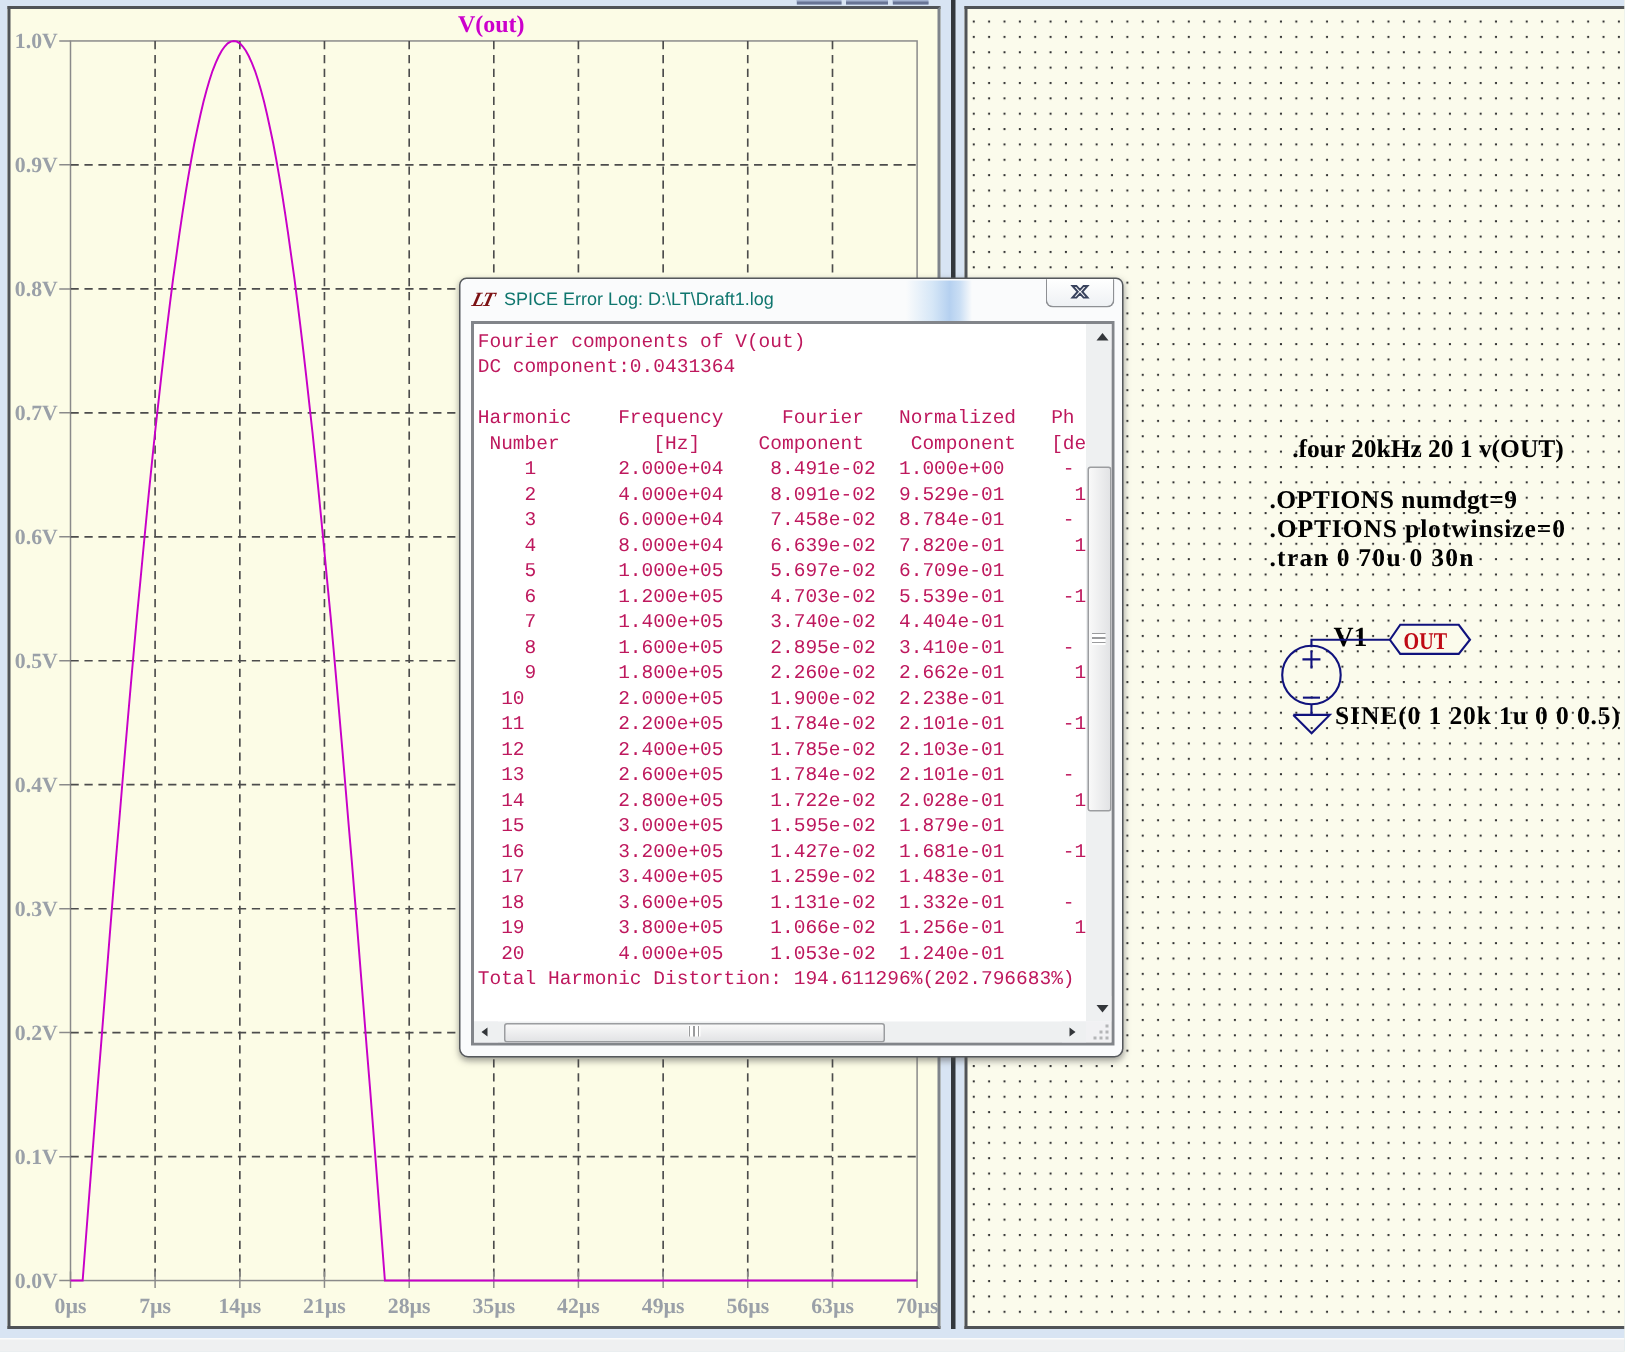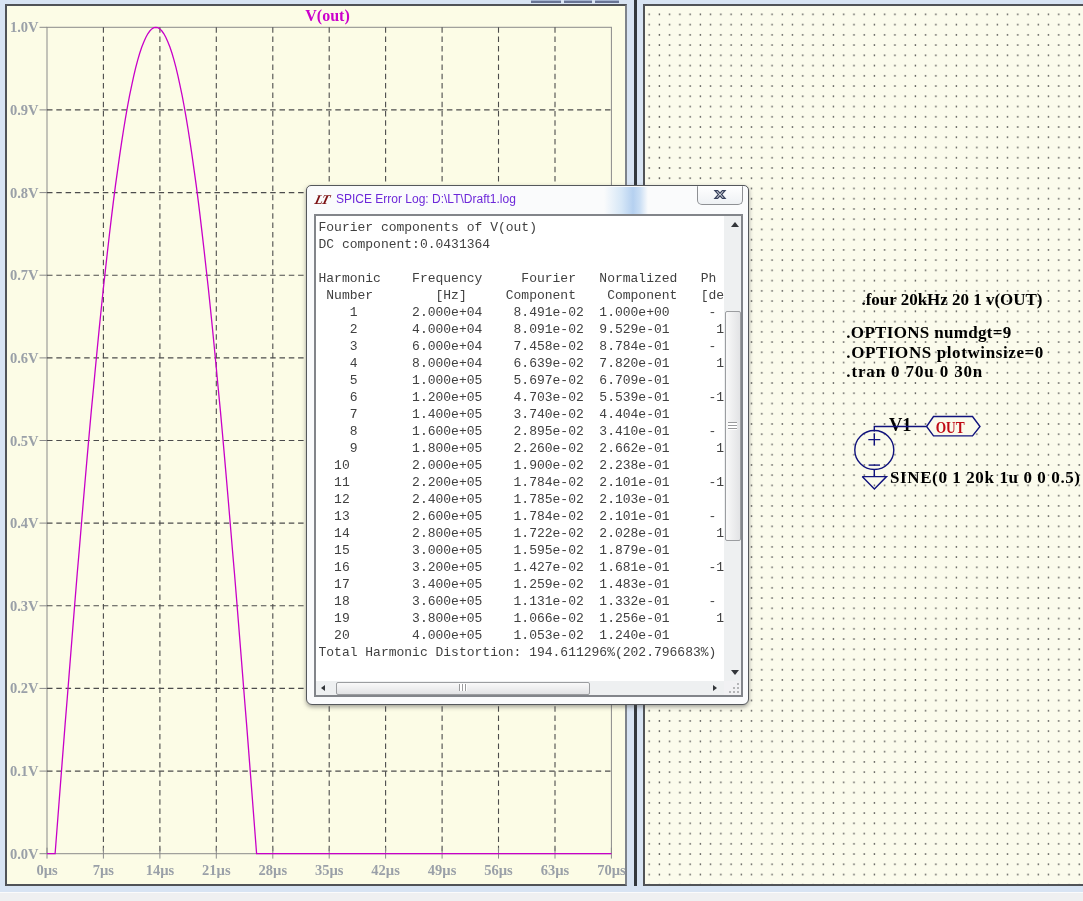--- a/index.html
+++ b/index.html
@@ -7,28 +7,28 @@
 #lp{left:5px;top:4px;width:622px;height:882px;background:#FCFCE6;border-right-color:#7e848b}
 #rp{left:643px;top:4px;width:440px;height:882px;background:#FBFBEC;border-right:none}
 svg text{font-family:"Liberation Serif",serif;font-weight:bold}
 #tab1,#tab2,#tab3{position:absolute;top:0;height:3px;background:#a4b3d0;box-shadow:inset 0 -2px #687494}
 #bots{position:absolute;left:0;top:886px;width:1083px;height:15px;background:#d8e4f3}
 #bots2{position:absolute;left:0;top:892px;width:1083px;height:9px;background:#eff0f1;border-top:1px solid #fbfbfb}
 #dlg{position:absolute;left:306px;top:185px;width:442.5px;height:520px;background:#fafbfc;
  border:1px solid #55585c;border-radius:5px 5px 6px 6px;box-shadow:0 2px 4px rgba(70,70,70,.5);box-sizing:border-box}
 #band{position:absolute;left:297px;top:1px;width:44px;height:27px;
  background:linear-gradient(90deg,rgba(160,200,238,0) 0%,rgba(155,198,238,.38) 40%,rgba(135,180,232,.6) 66%,rgba(145,188,235,.45) 82%,rgba(160,200,238,0) 100%)}
-#ttl{position:absolute;left:29px;top:0;height:27px;line-height:27px;font-size:12px;color:#6d28d9}
+#ttl{position:absolute;left:29px;top:0;height:27px;line-height:27px;font-size:12px;color:#0f766e}
 #lt{position:absolute;left:8px;top:8px;width:15px;height:12px;color:#7c1113;
  font-family:"Liberation Serif",serif;font-style:italic;font-weight:bold;font-size:13.5px;line-height:11px;letter-spacing:-1.5px;transform:skewX(-14deg)}
 #xbtn{position:absolute;left:390px;top:0px;width:46px;height:19px;background:linear-gradient(#ffffff,#eef1f4);
  border:1px solid #8e9094;border-top:none;border-radius:1px 1px 5px 5px;box-sizing:border-box}
 #cbox{position:absolute;left:7px;top:28px;width:429px;height:483px;border:2px solid #82858a;background:#fff;box-sizing:border-box;overflow:hidden}
 #cbox pre{margin:0;position:absolute;left:2.5px;top:3px;font-family:"Liberation Mono",monospace;
- font-size:13px;line-height:17px;color:#404040;letter-spacing:0}
+ font-size:13px;line-height:17px;color:#be185d;letter-spacing:0}
 .sb{position:absolute;background:#eef0f1}
 .sbtn{position:absolute;background:#eef0f1;box-sizing:border-box}
 .thumb{position:absolute;border:1px solid #9b9da0;border-radius:2px;box-sizing:border-box}
 .tri{position:absolute;width:0;height:0}
 </style></head><body>
 
 <div id="lp" class="pane"></div>
 <div id="rp" class="pane"></div>
 <div style="position:absolute;left:633.6px;top:0;width:3px;height:886px;background:#33383d"></div>
 <div id="tab1" style="left:531px;width:30px"></div>

